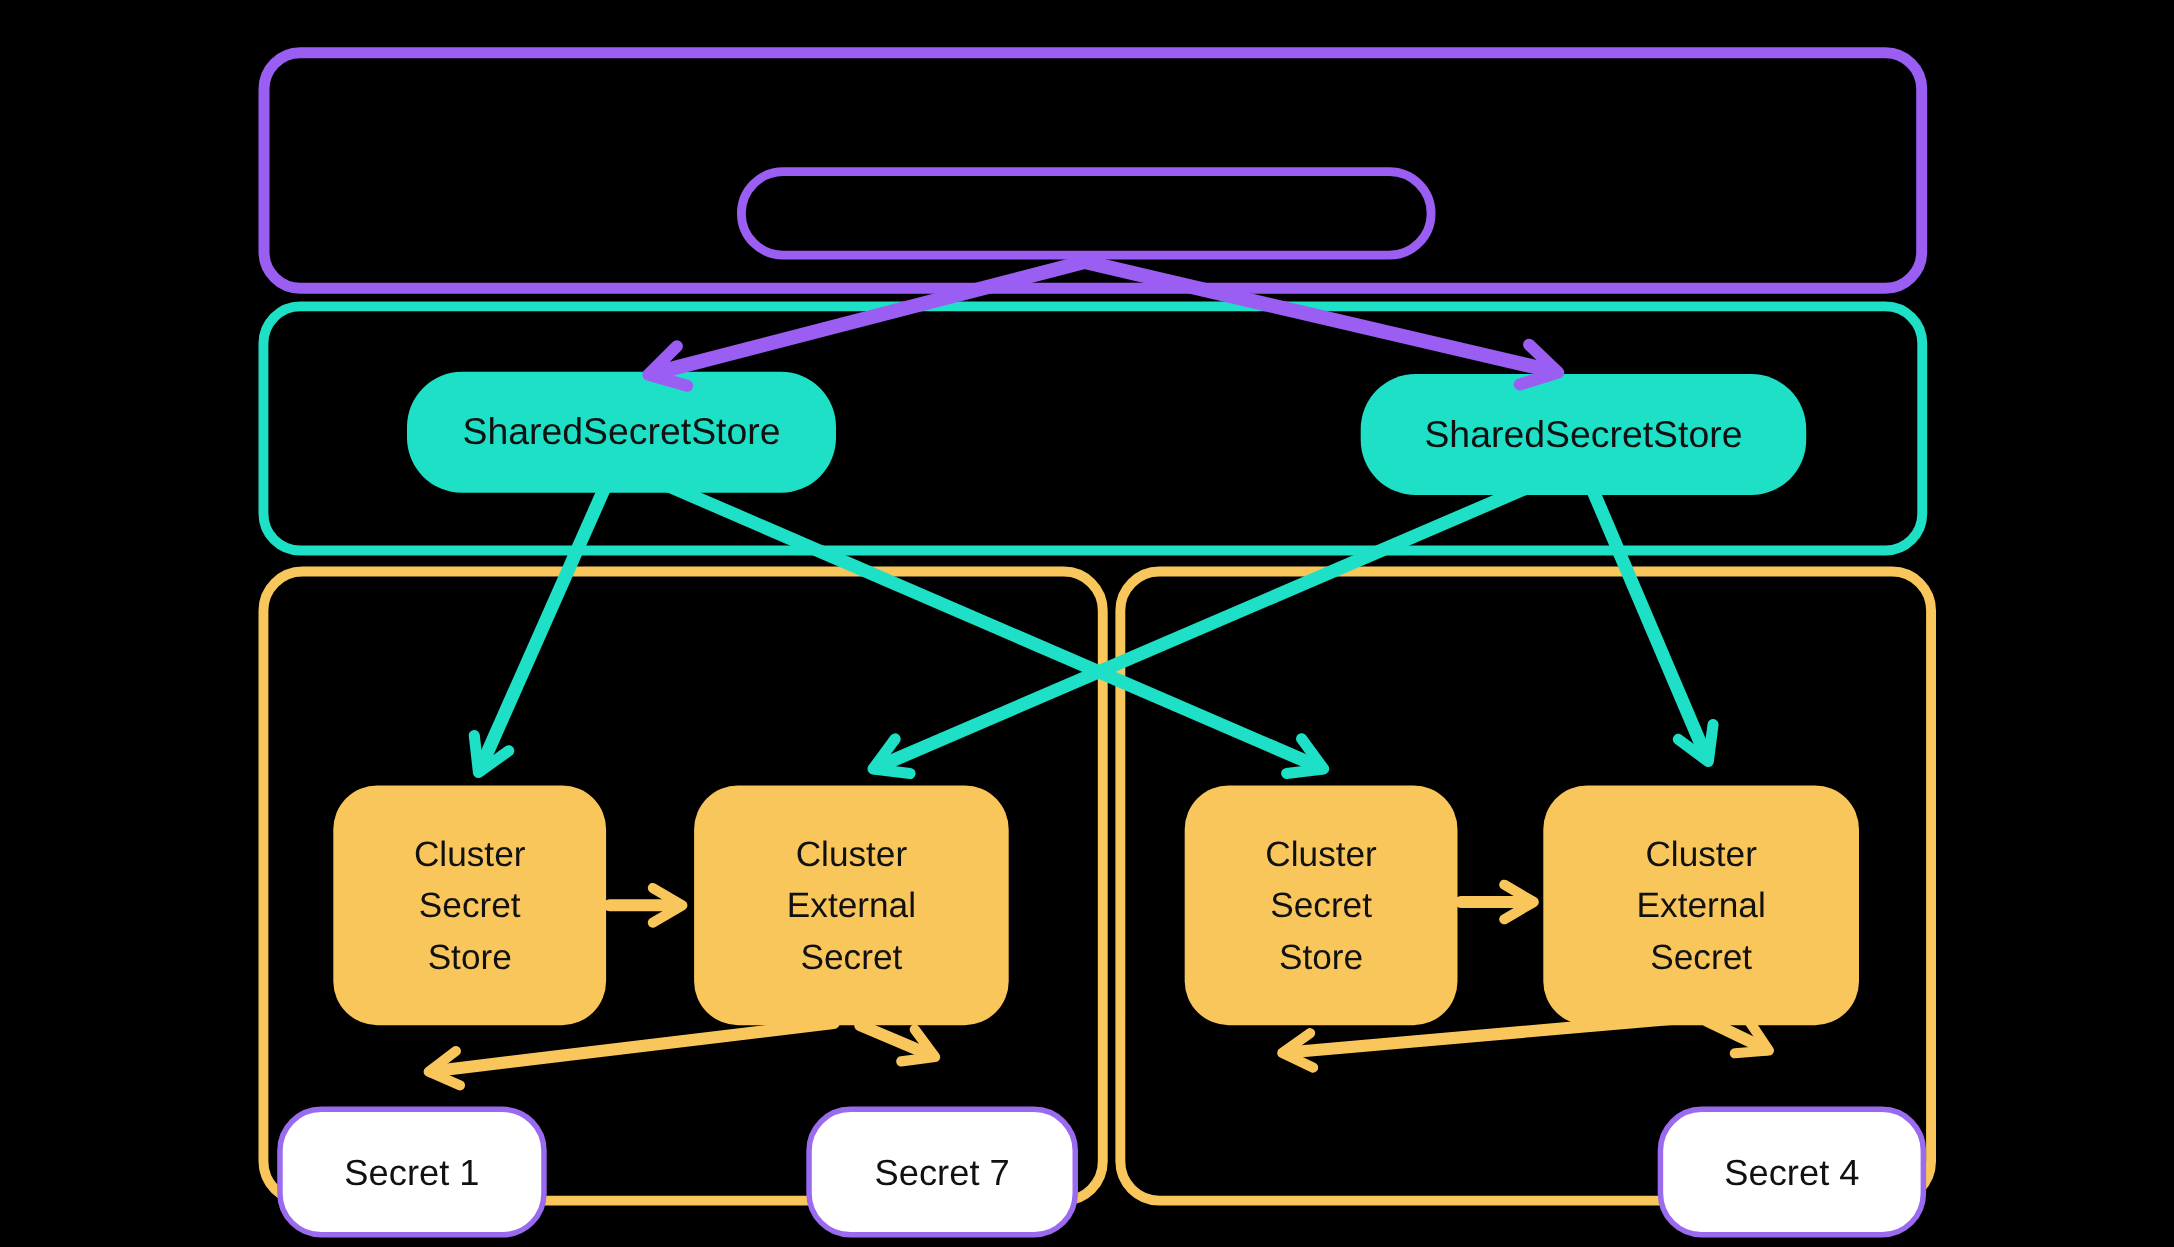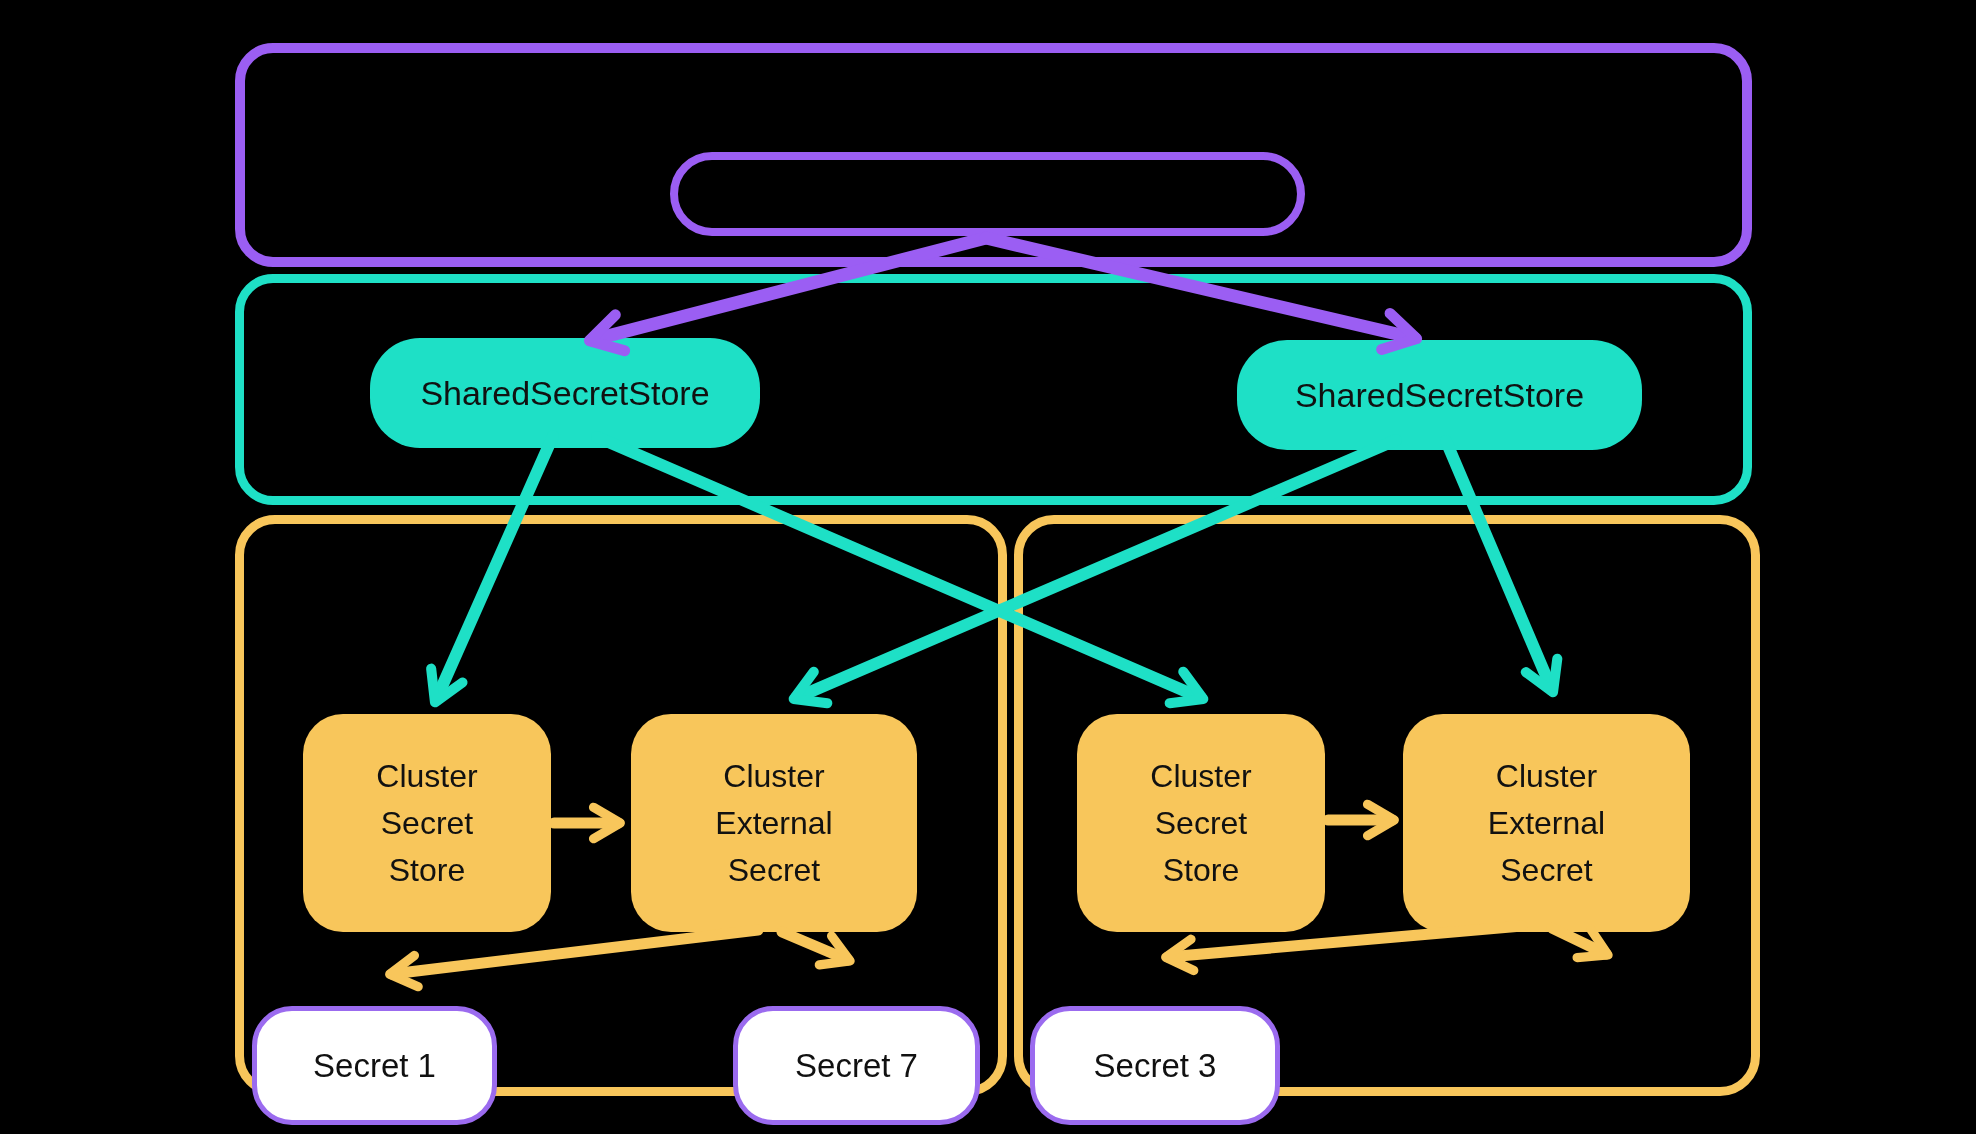--- a/index.html
+++ b/index.html
@@ -91,22 +91,22 @@
       <span>Secret</span>
     </div>
   </div>
 
   <div class="abs node secret secret-1">
     <span>Secret 1</span>
   </div>
   <div class="abs node secret secret-2">
     <span>Secret 7</span>
   </div>
-  <div class="abs node secret secret-3">
-    <span>Secret 3</span>
+  <div class="abs node secret secret-4">
+    <span>Secret 4</span>
   </div>
 
   <svg class="abs arrows" viewBox="0 0 1976 1134" xmlns="http://www.w3.org/2000/svg">
     <defs>
       <marker id="mPurple" viewBox="0 0 10 10" refX="7.5" refY="5" markerWidth="4.2" markerHeight="4.2" orient="auto">
         <path d="M2.2 1.6 L8 5 L2.2 8.4" fill="none" style="stroke:var(--purple,#9B5EF3)" stroke-width="2" stroke-linecap="round" stroke-linejoin="round"></path>
       </marker>
       <marker id="mTeal" viewBox="0 0 10 10" refX="7.5" refY="5" markerWidth="4.2" markerHeight="4.2" orient="auto">
         <path d="M2.2 1.6 L8 5 L2.2 8.4" fill="none" style="stroke:var(--teal,#1EE0C6)" stroke-width="2" stroke-linecap="round" stroke-linejoin="round"></path>
       </marker>

